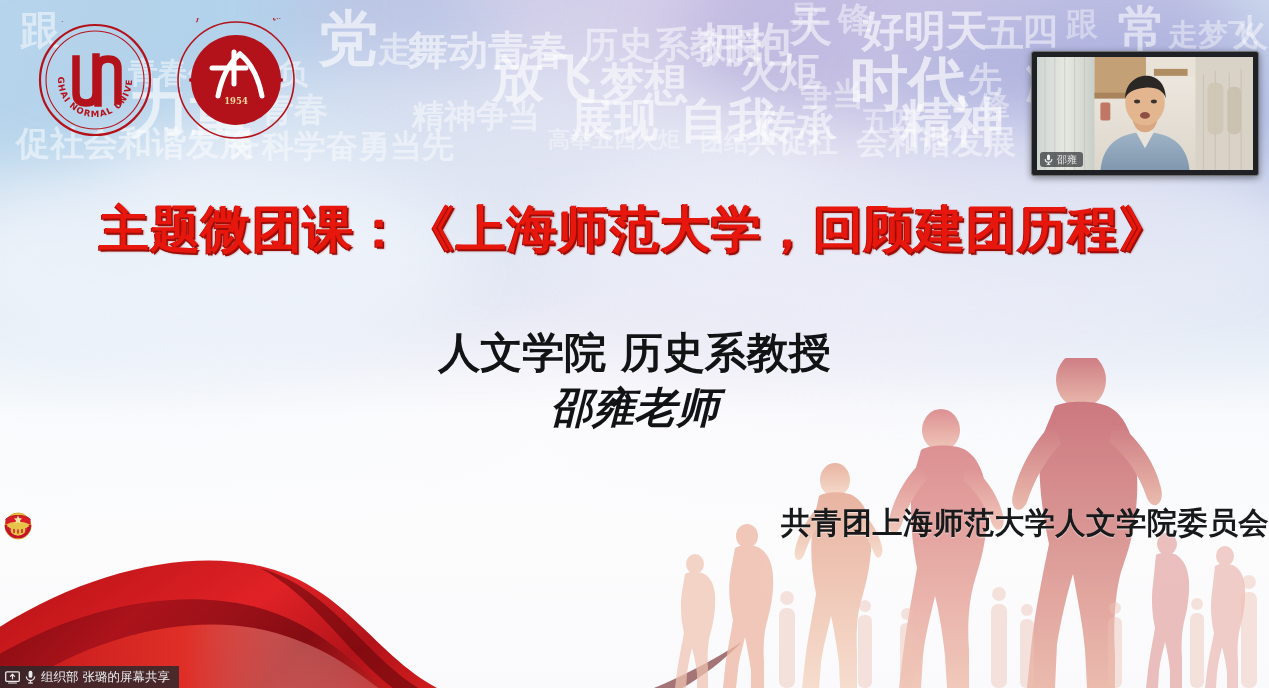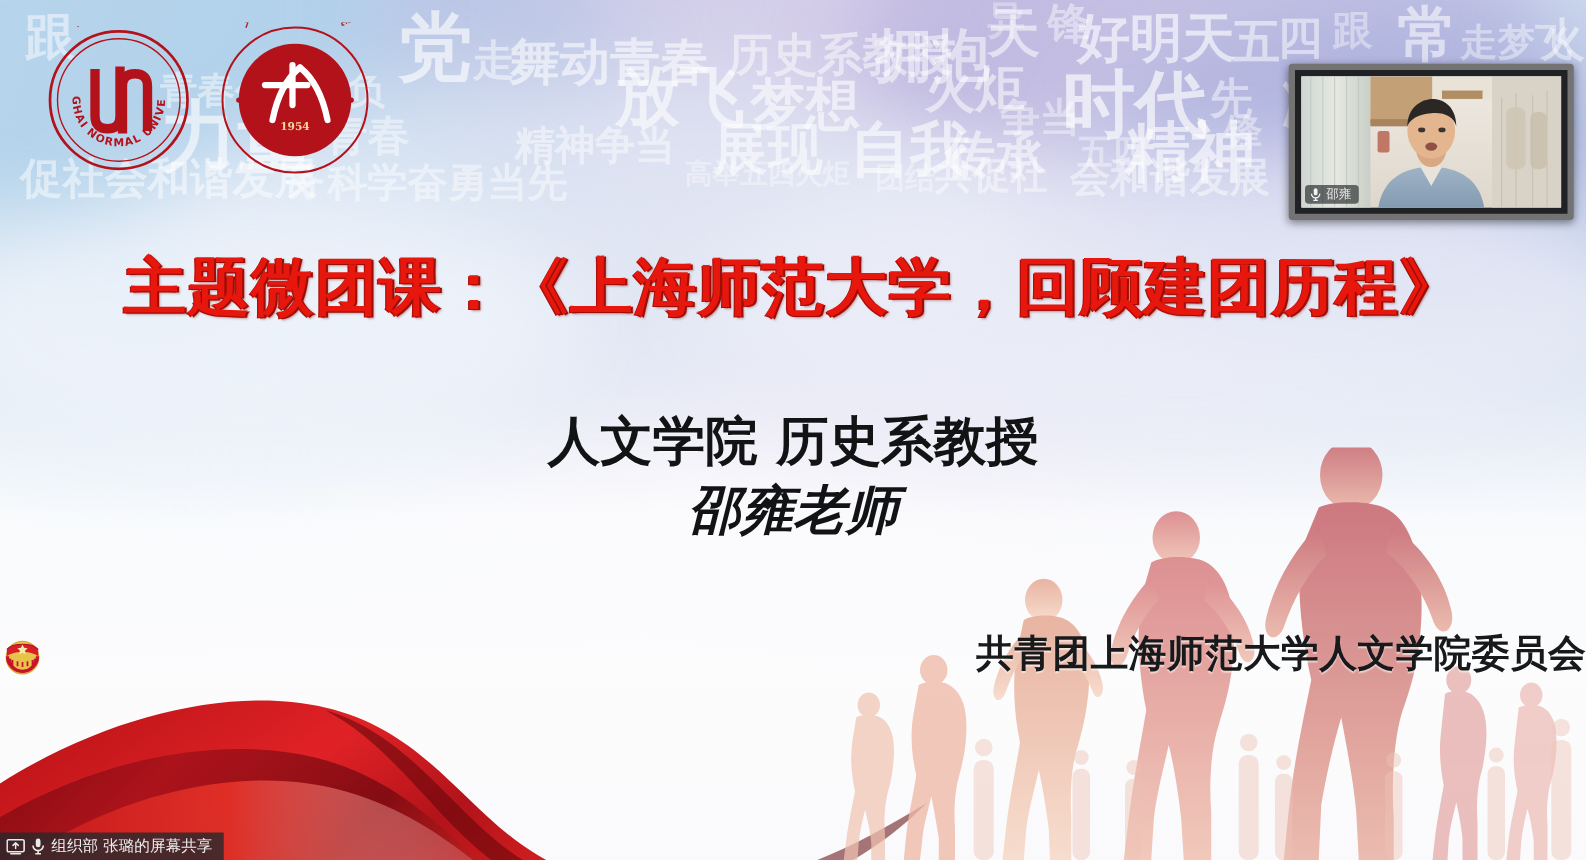--- a/index.html
+++ b/index.html
@@ -108,21 +108,21 @@
     font-family:"DejaVu Sans","Liberation Sans",sans-serif;
     font-weight:700;font-size:30px;color:#17191b;
     letter-spacing:.5px;
     text-shadow:0 1px 1px rgba(255,255,255,.55);
   }
 
   
   .video-tile{
     position:absolute;left:1031px;top:51px;width:228px;height:125px;
     background:#1f2124;
-    border:5px solid #737373;
+    border:1px solid #737373;
     border-radius:3px;
     box-shadow:0 2px 7px rgba(0,0,0,.45);
     padding:5px;
     box-sizing:border-box;
   }
   .video-inner{
     position:relative;width:100%;height:100%;overflow:hidden;background:#b9c2c6;
   }
   .vid-bg{position:absolute;inset:0;}
   .name-chip{

